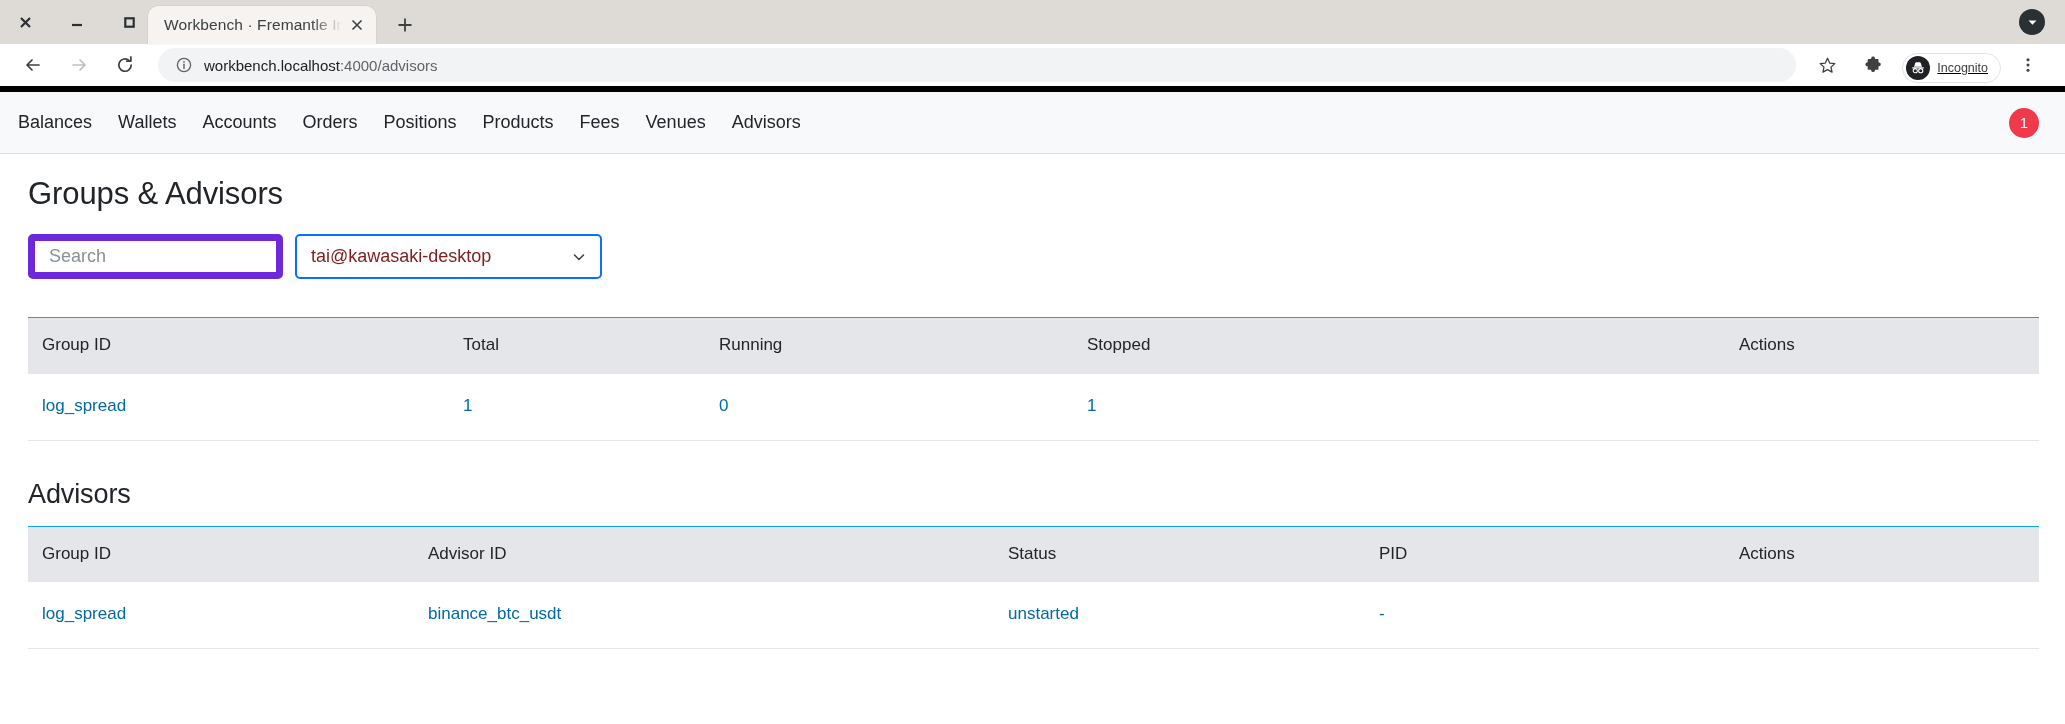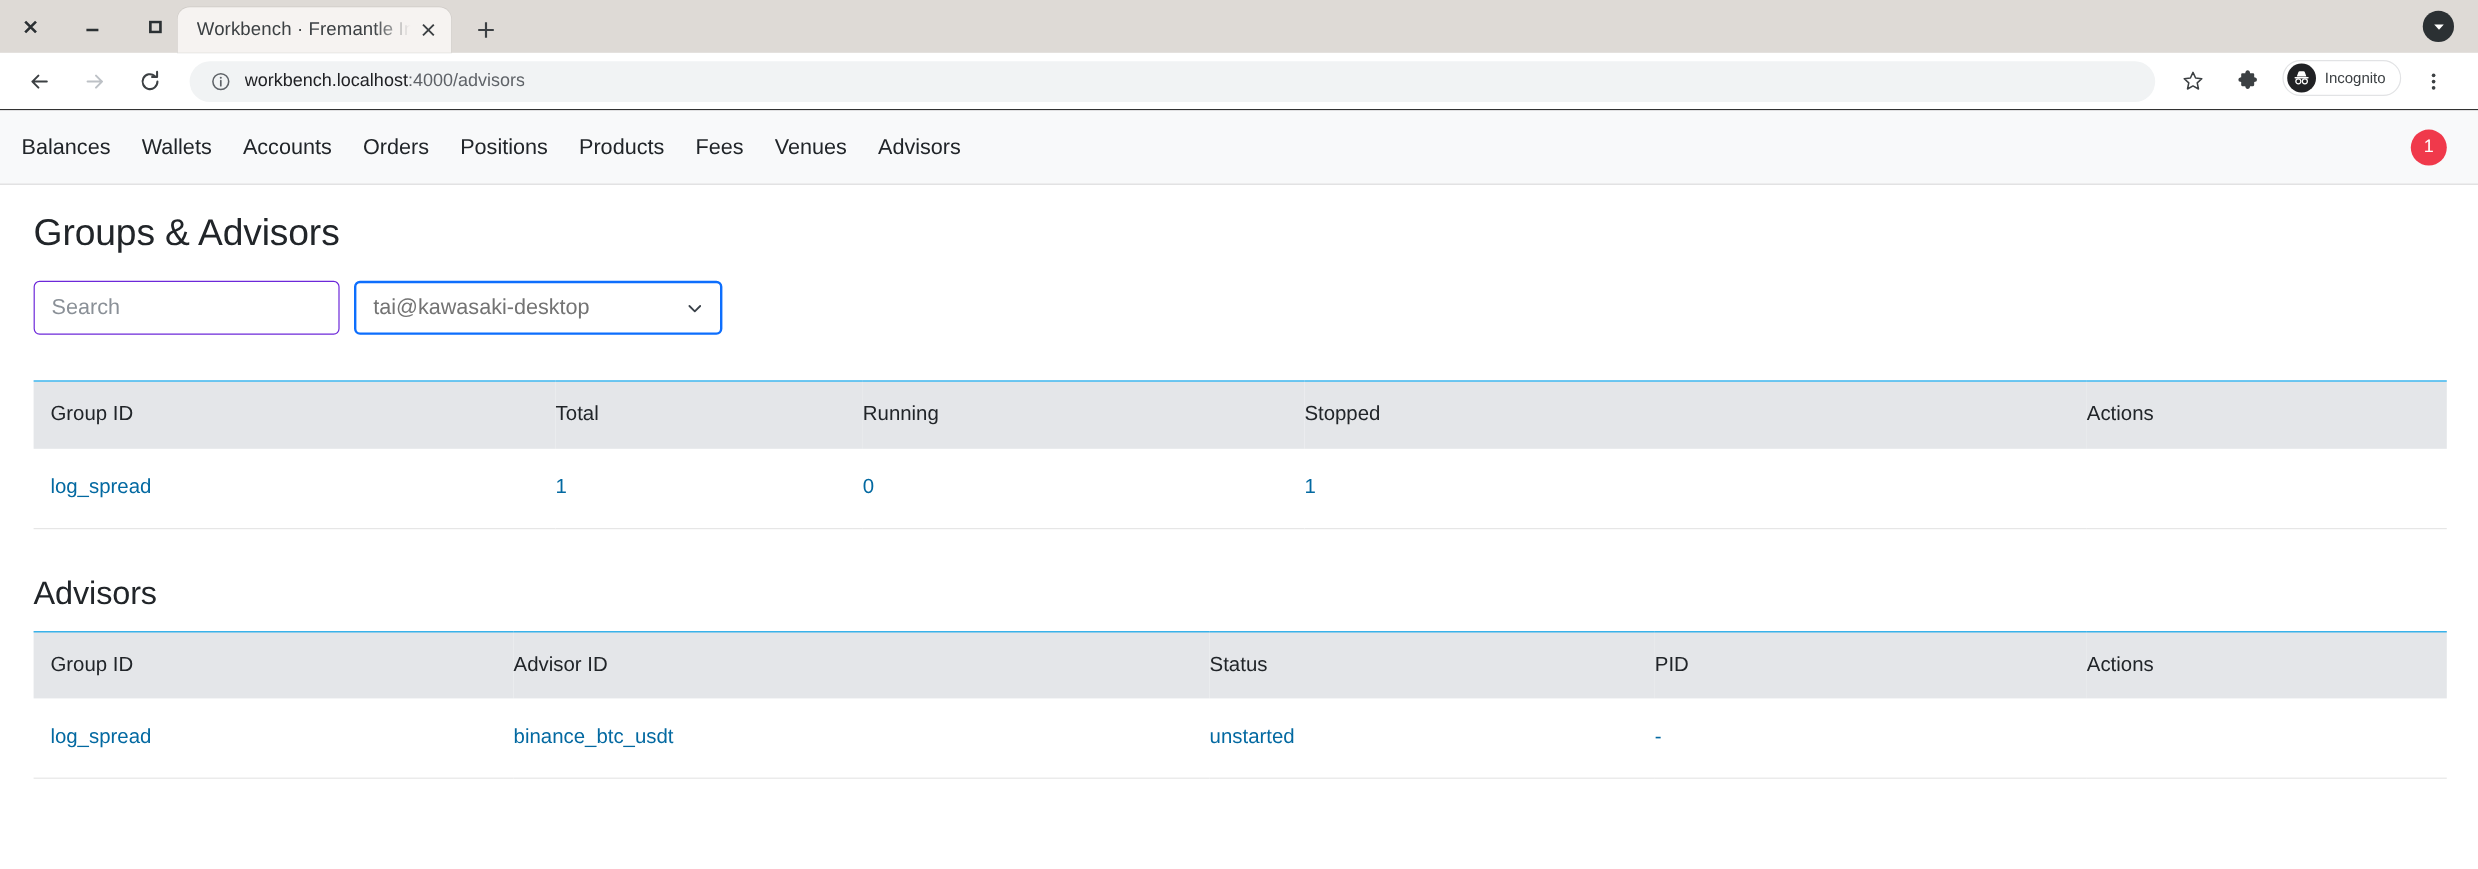--- a/index.html
+++ b/index.html
@@ -97,21 +97,21 @@
     display: flex; align-items: center; justify-content: center;
   }
 
   .toolbar {
     height: 48px;
     flex: 0 0 48px;
     background: #ffffff;
     display: flex;
     align-items: center;
     padding: 0 14px 0 10px;
-    border-bottom: 1px solid #000000;
+    border-bottom: 6px solid #000000;
   }
   .tb-btn {
     width: 36px; height: 36px;
     display: flex; align-items: center; justify-content: center;
     color: #5f6368;
     margin: 0 5px;
     border-radius: 50%;
     flex: 0 0 36px;
   }
   .tb-btn.disabled { color: #bdc1c6; }
@@ -135,21 +135,21 @@
     margin-right: 10px;
   }
   .omni-url {
     font-size: 15px;
     color: #5f6368;
     white-space: nowrap;
     overflow: hidden;
   }
   .omni-url .host { color: #202124; }
 
-  .tb-right { display: flex; align-items: flex-start; flex: 0 0 auto; }
+  .tb-right { display: flex; align-items: flex-end; flex: 0 0 auto; text-decoration: underline; }
   .incognito-pill {
     height: 30px;
     border-radius: 15px;
     background: #ffffff;
     border: 1px solid #e2e3e5;
     display: flex;
     align-items: center;
     padding: 0 12px 0 3px;
     gap: 7px;
     margin: 0 4px 0 6px;
@@ -221,42 +221,42 @@
 
   .filters {
     display: flex;
     align-items: center;
     gap: 12px;
     margin-bottom: 38px;
   }
   .search-input {
     width: 255px;
     height: 45px;
-    border: 1px solid #6d28d9;
+    border: 7px solid #6d28d9;
     border-radius: 5px;
     padding: 0 14px;
     font-size: 18px;
     color: #212529;
     font-family: "Liberation Sans", sans-serif;
     background: #ffffff;
     outline: none;
   }
   .search-input::placeholder { color: #8a9097; }
 
   .host-select {
     width: 307px;
     height: 45px;
     border: 2px solid #0d6efd;
     border-radius: 5px;
     background: #ffffff;
     display: flex;
     align-items: center;
     padding: 0 12px 0 14px;
     font-size: 18px;
-    color: #737373;
+    color: #7f1d1d;
   }
   .host-select .val { flex: 1; white-space: nowrap; overflow: hidden; }
   .chev {
     width: 18px; height: 18px;
     flex: 0 0 18px;
     display: flex; align-items: center; justify-content: center;
     color: #3a4149;
   }
 
   .section-title {

